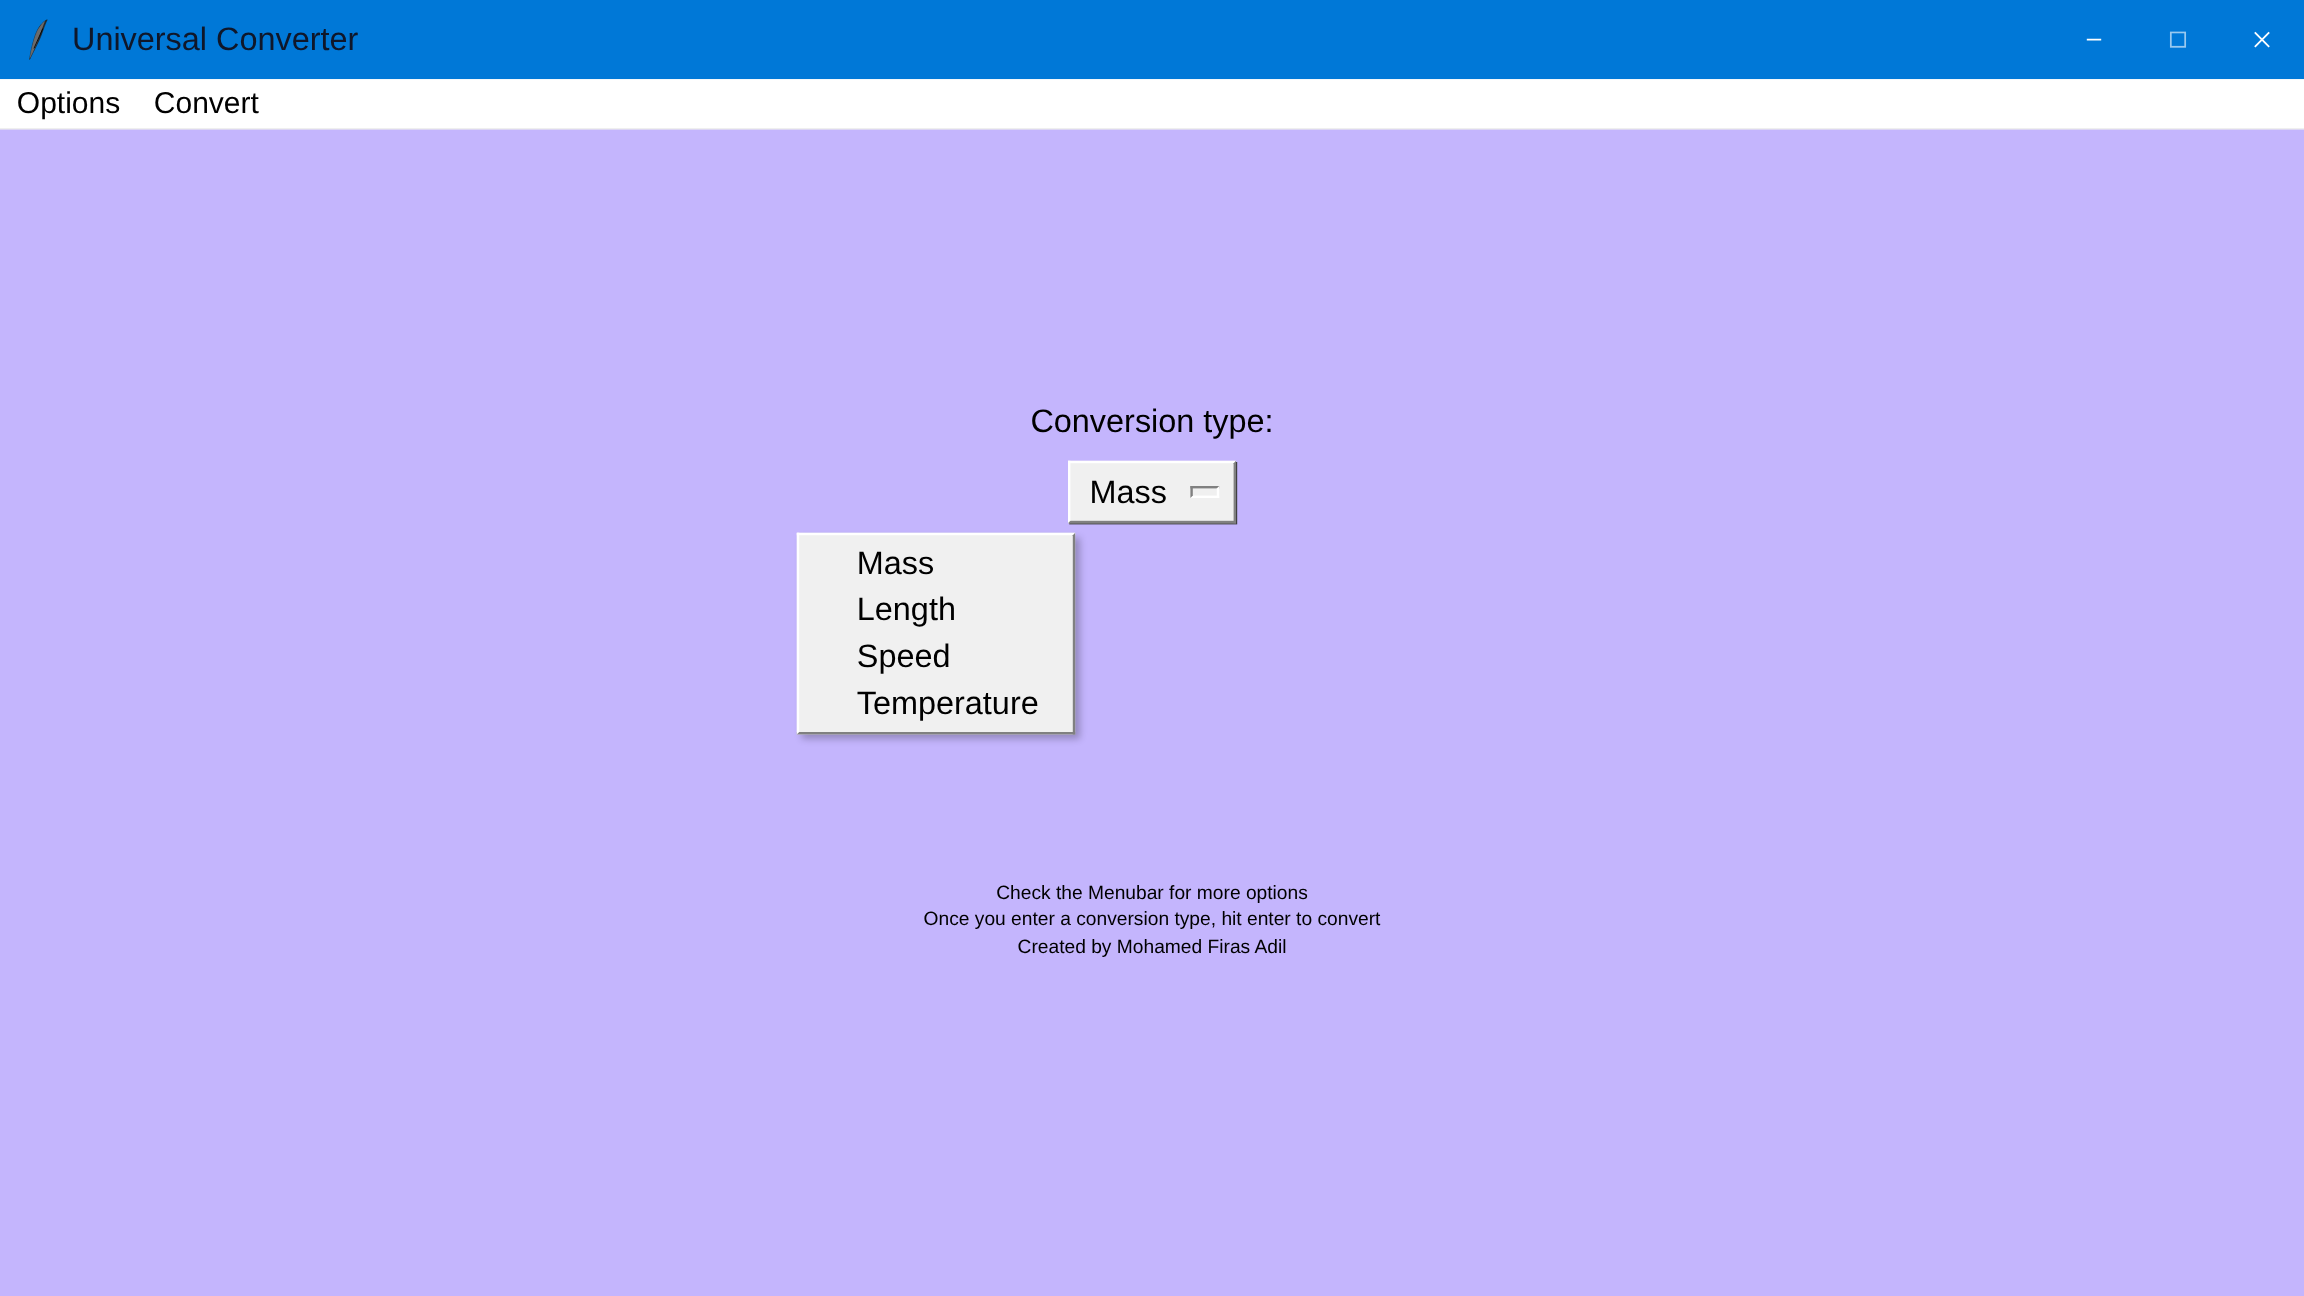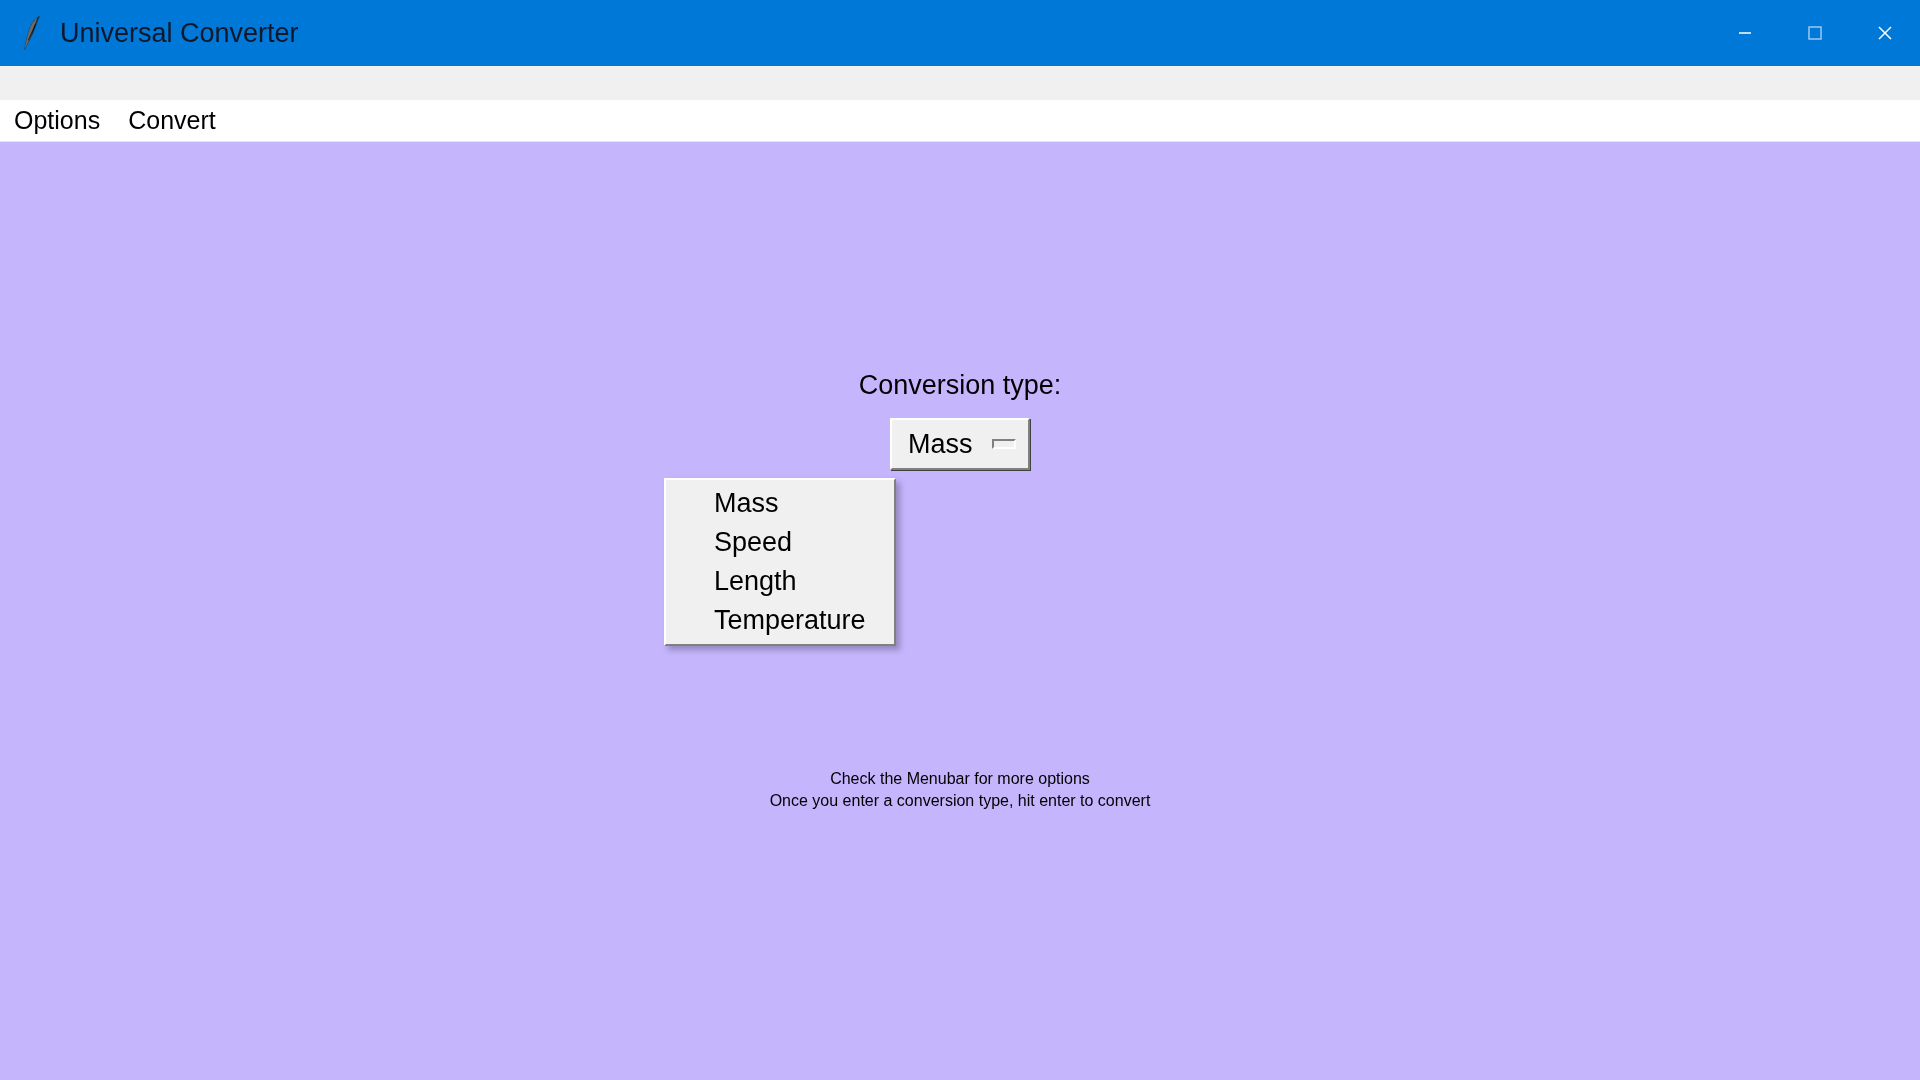--- a/index.html
+++ b/index.html
@@ -66,21 +66,20 @@
     }
 
     .menu-bar {
       background: #ffffff;
       height: 42px;
       display: flex;
       align-items: center;
       padding-left: 14px;
       gap: 28px;
       border-bottom: 1px solid #e5e5e5;
-      margin-top: 34px;
     }
 
     .menu-item {
       font-size: 25px;
       color: #000000;
       cursor: default;
     }
 
     .content-area {
       position: relative;
@@ -208,22 +207,23 @@
 <div class="content-area">
   <div class="conversion-label">Conversion type:</div>
 
   <div class="dropdown-button">
     <span>Mass</span>
     <span class="dropdown-indicator"></span>
   </div>
 
   <div class="dropdown-menu">
     <div class="dropdown-option">Mass</div>
+    <div class="dropdown-option">Length</div>
     <div class="dropdown-option">Speed</div>
-    <div class="dropdown-option">Length</div>
     <div class="dropdown-option">Temperature</div>
   </div>
 
   <div class="footer-text">
     <div>Check the Menubar for more options</div>
     <div>Once you enter a conversion type, hit enter to convert</div>
+    <div>Created by Mohamed Firas Adil</div>
   </div>
 </div>
 
 </body></html>

